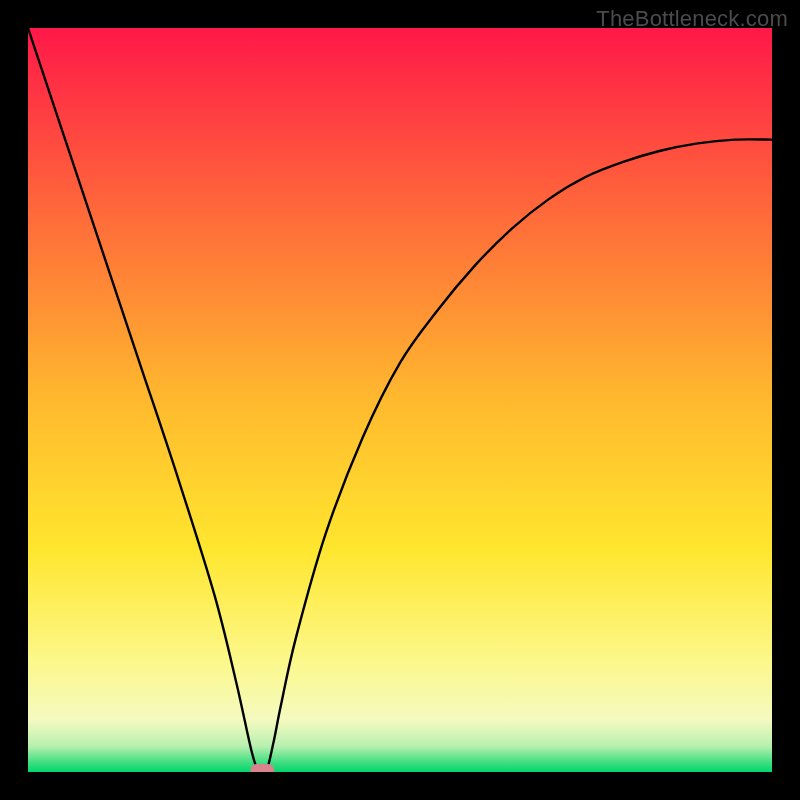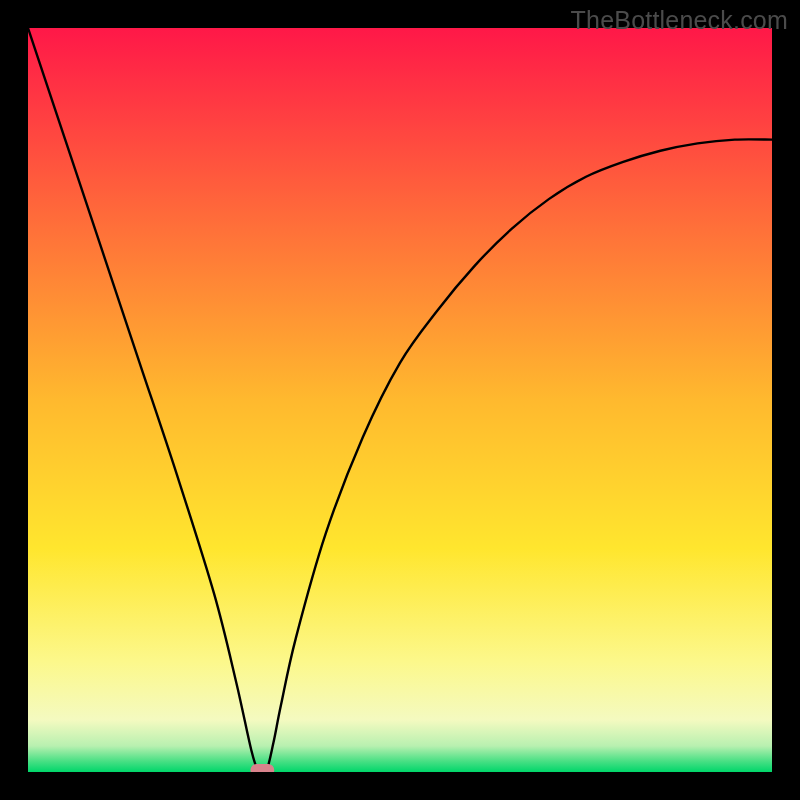--- a/index.html
+++ b/index.html
@@ -24,21 +24,21 @@
     top: 28px;
     width: 744px;
     height: 744px;
     overflow: hidden;
   }
   .watermark {
     position: absolute;
     top: 6px;
     right: 12px;
     color: #4b4b4b;
-    font-size: 25px;
+    font-size: 22px;
     font-weight: 500;
     letter-spacing: 0.2px;
     z-index: 5;
   }
   svg { display: block; }
 </style>
 </head>
 <body>
 
 <div class="frame">

